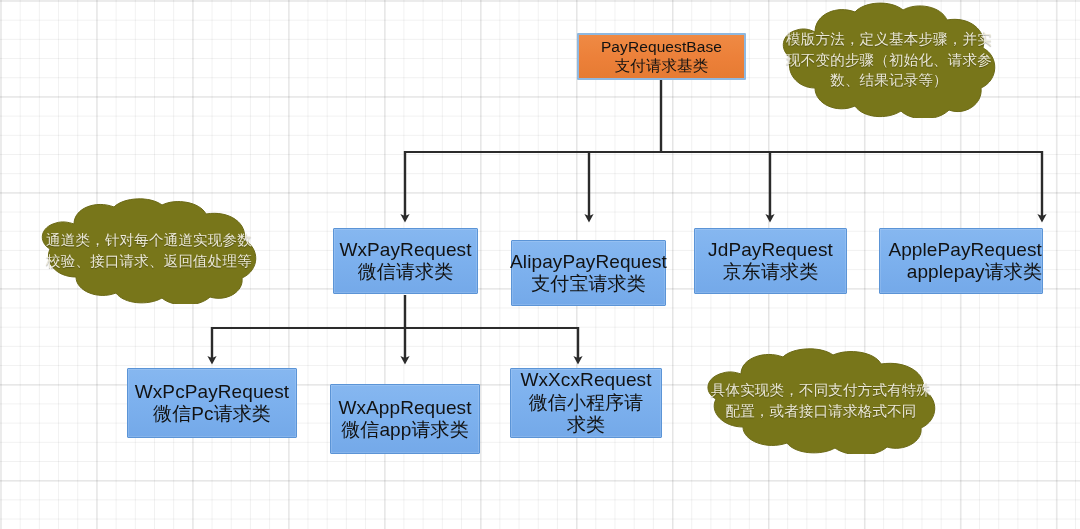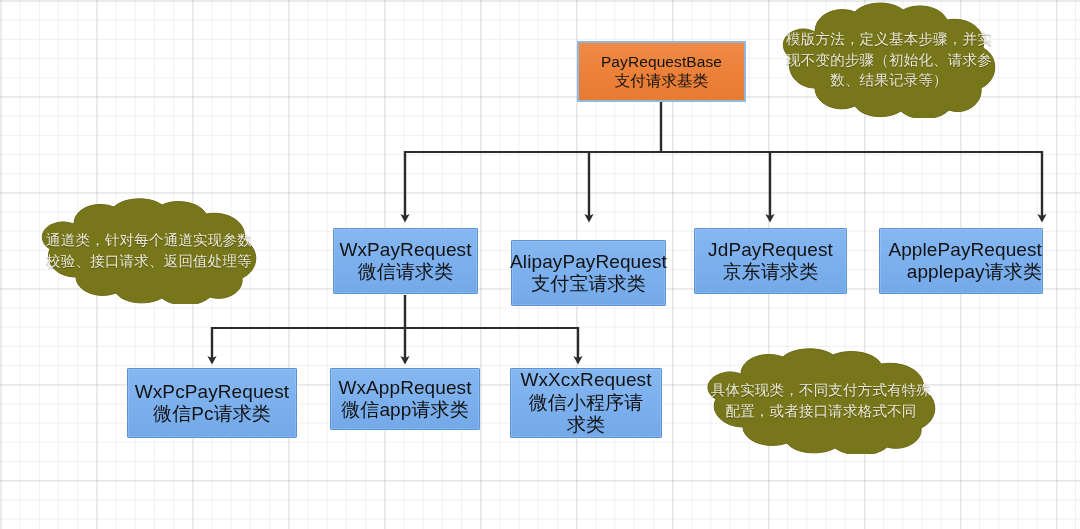--- a/index.html
+++ b/index.html
@@ -115,21 +115,21 @@
       <path d="M1042,151 L1042,218" marker-end="url(#arrowhead)"></path>
 
       <path d="M405,295 L405,328"></path>
       <path d="M212,328 L578,328" stroke-width="2.2"></path>
       <path d="M212,327 L212,360" marker-end="url(#arrowhead)"></path>
       <path d="M405,327 L405,360" marker-end="url(#arrowhead)"></path>
       <path d="M578,327 L578,360" marker-end="url(#arrowhead)"></path>
     </g>
   </svg>
 
-  <div class="node node-orange" style="left:577px; top:41px; width:169px; height:61px;text-align:right;">
+  <div class="node node-orange" style="left:577px; top:33px; width:169px; height:47px;text-align:right;">
     <span class="ln">PayRequestBase</span>
     <span class="ln">支付请求基类</span>
   </div>
 
   <div class="node node-blue" style="left:333px; top:228px; width:145px; height:66px;">
     <span class="ln">WxPayRequest</span>
     <span class="ln">微信请求类</span>
   </div>
 
   <div class="node node-blue" style="left:511px; top:220px; width:155px; height:66px;margin-top:20px;">
@@ -145,21 +145,21 @@
   <div class="node node-blue" style="left:879px; top:228px; width:164px; height:66px;align-items:flex-end;">
     <span class="ln">ApplePayRequest</span>
     <span class="ln">applepay请求类</span>
   </div>
 
   <div class="node node-blue" style="left:127px; top:368px; width:170px; height:70px;">
     <span class="ln">WxPcPayRequest</span>
     <span class="ln">微信Pc请求类</span>
   </div>
 
-  <div class="node node-blue" style="left:330px; top:368px; width:150px; height:62px;">
+  <div class="node node-blue" style="left:330px; top:384px; width:150px; height:70px;">
     <span class="ln">WxAppRequest</span>
     <span class="ln">微信app请求类</span>
   </div>
 
   <div class="node node-blue wrapline" style="left:510px; top:368px; width:152px; height:70px; padding:0 6px;">
     <span class="ln" style="white-space:nowrap;">WxXcxRequest</span>
     <span class="ln" style="width:118px;">微信小程序请求类</span>
   </div>
 
   <div class="cloud" style="left:775px; top:2px; width:228px; height:116px;">

